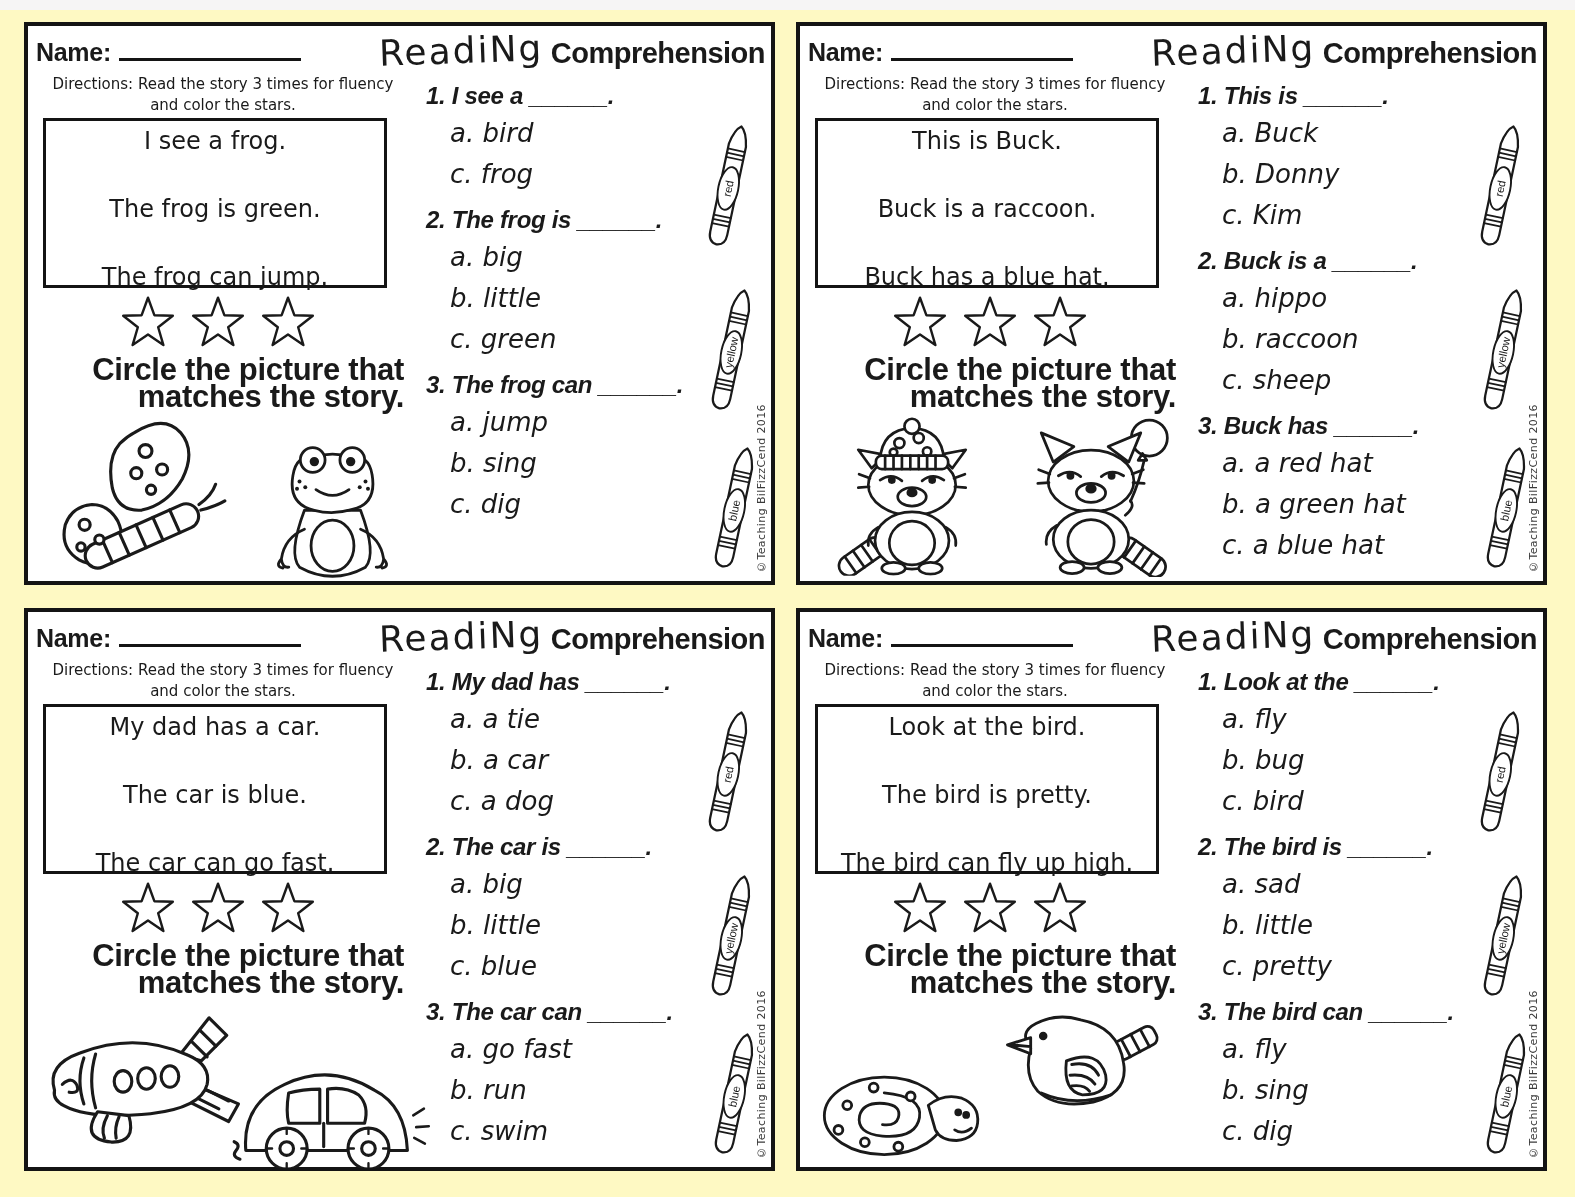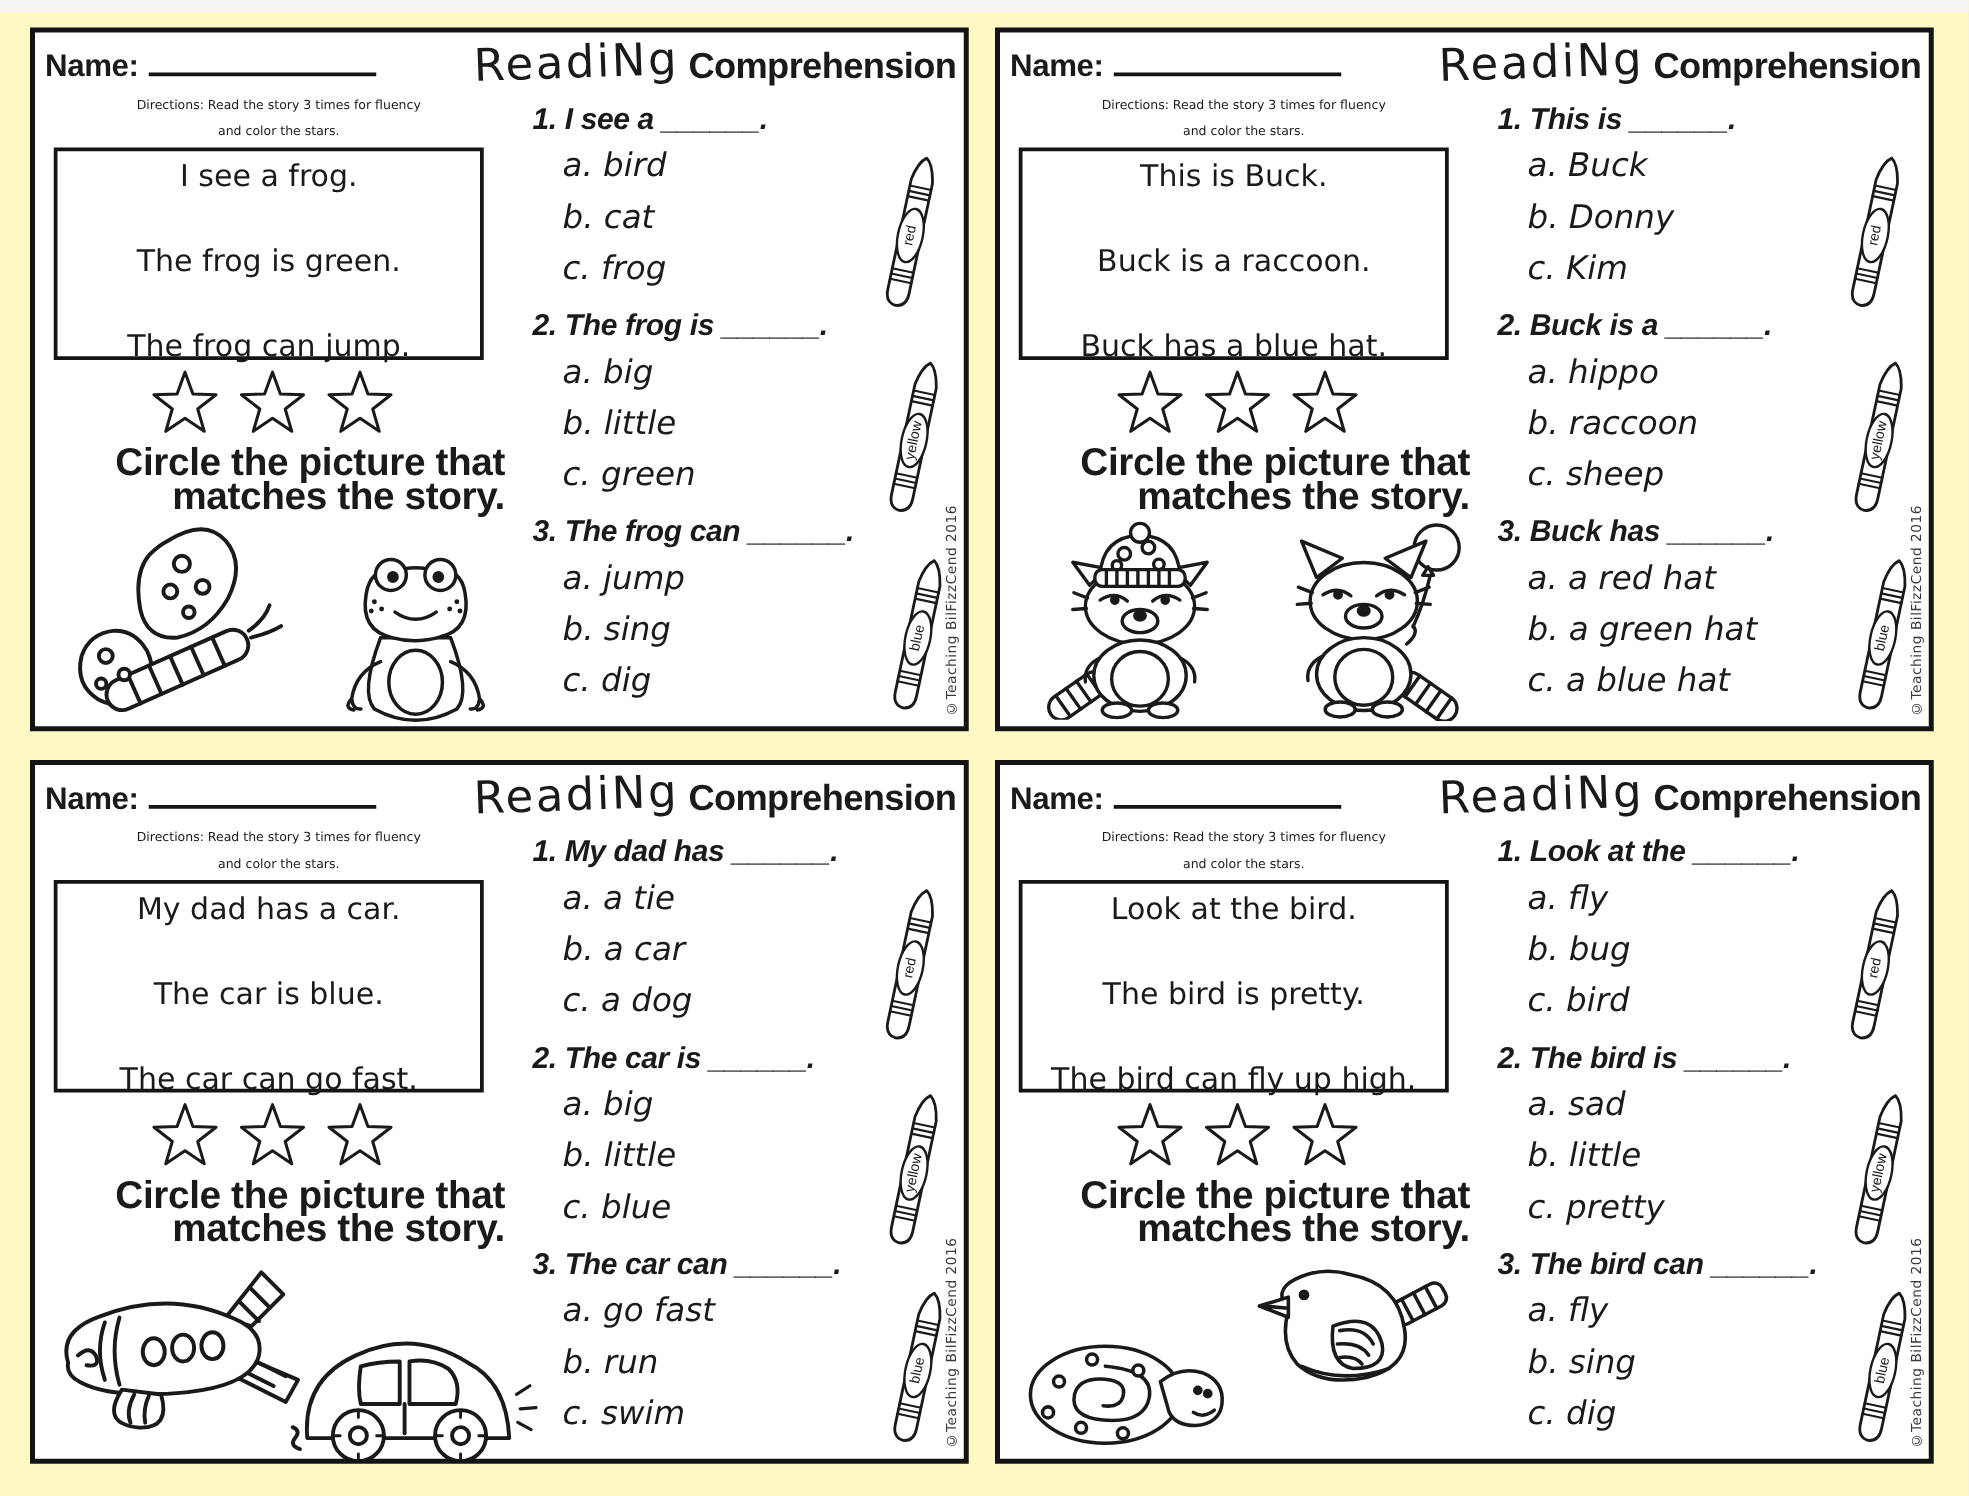--- a/index.html
+++ b/index.html
@@ -10,21 +10,21 @@
   .c0{left:24px;top:22px}.c1{left:796px;top:22px}.c2{left:24px;top:608px}.c3{left:796px;top:608px}
 
   .name-row{position:absolute;left:8px;top:10px;font-weight:bold;font-size:25px;letter-spacing:-0.3px;white-space:nowrap;}
   .name-line{display:inline-block;width:182px;height:22px;border-bottom:3px solid #141414;margin-left:8px;}
 
   .title{position:absolute;right:6px;top:4px;display:flex;align-items:baseline;gap:8px;white-space:nowrap;}
   .title-script{font-family:"DejaVu Sans",sans-serif;font-weight:400;font-size:36px;letter-spacing:2px;display:inline-block;transform:rotate(-2deg);}
   .title-bold{font-weight:bold;font-size:29px;letter-spacing:-0.5px;}
 
   .directions{position:absolute;left:6px;top:48px;width:378px;text-align:center;
-    font-family:"DejaVu Sans",sans-serif;font-size:10px;line-height:21px;}
+    font-family:"DejaVu Sans",sans-serif;font-size:15px;line-height:21px;}
 
   .story-box{position:absolute;left:15px;top:92px;width:344px;height:170px;border:3px solid #141414;
     display:flex;flex-direction:column;justify-content:space-around;align-items:center;
     font-family:"DejaVu Sans",sans-serif;font-size:24px;padding:6px 2px;box-sizing:border-box;text-align:center;gap:40px;}
 
   .stars{position:absolute;left:92px;top:268px;display:flex;gap:14px;}
   .star{width:56px;height:56px;}
 
   .circle-text{position:absolute;left:8px;top:330px;width:368px;text-align:right;
     font-weight:bold;font-size:31px;line-height:27px;letter-spacing:-0.3px;}
@@ -272,21 +272,20 @@
     <svg class="pic img-butterfly" viewBox="0 0 200 180">
         <use href="#sym-butterfly"></use>
       </svg>
     <svg class="pic img-frog" viewBox="0 0 200 180">
         <use href="#sym-frog"></use>
       </svg>
     <div class="questions">
       <div class="question">
         <div class="q-prompt">1. I see a ______.</div>
         <div class="q-opt">a. bird</div>
-        <div class="q-opt">b. cat</div>
         <div class="q-opt">c. frog</div>
       </div>
       <div class="question">
         <div class="q-prompt">2. The frog is ______.</div>
         <div class="q-opt">a. big</div>
         <div class="q-opt">b. little</div>
         <div class="q-opt">c. green</div>
       </div>
       <div class="question">
         <div class="q-prompt">3. The frog can ______.</div>

